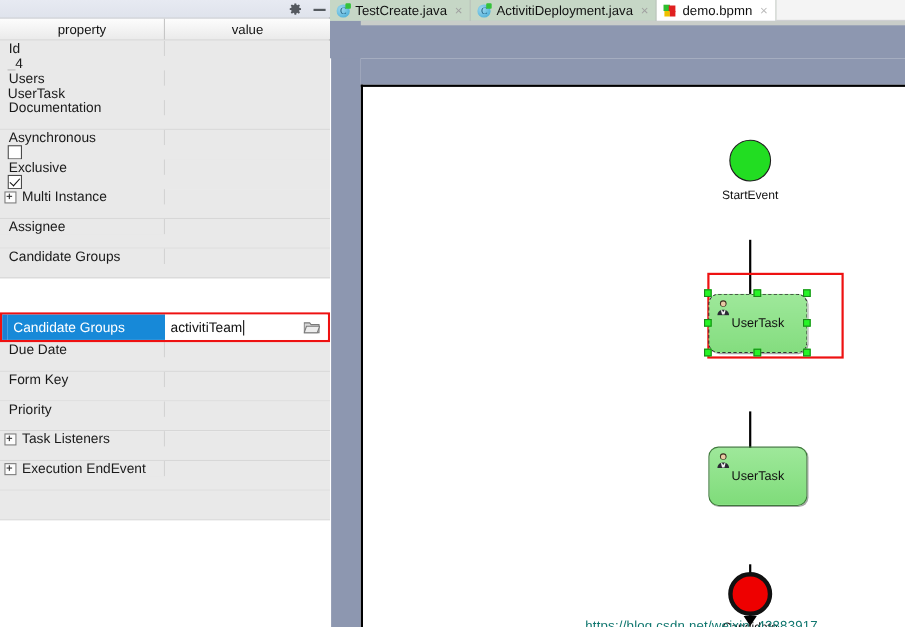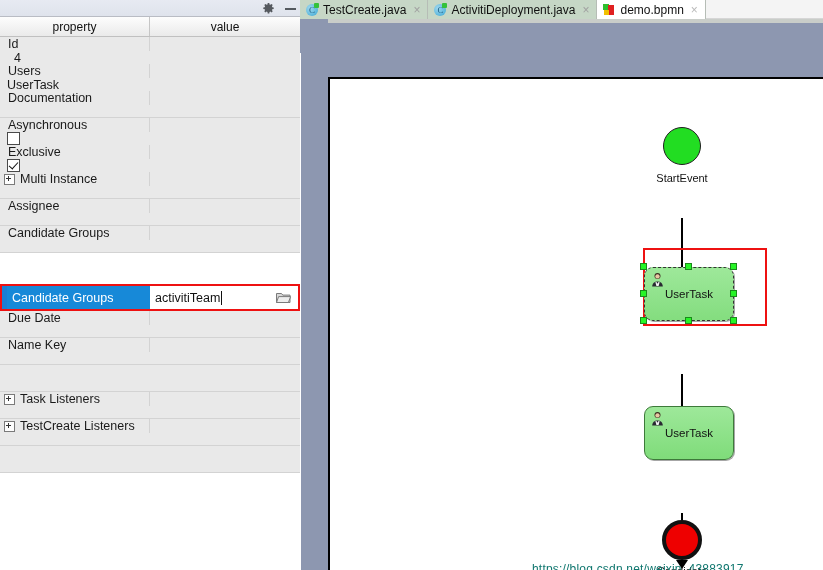--- a/index.html
+++ b/index.html
@@ -383,44 +383,47 @@
         <div class="prow">
           <div class="pname">
             <span>Due Date</span>
           </div>
           <div class="pval">
             <span></span>
           </div>
         </div>
         <div class="prow">
           <div class="pname">
-            <span>Name Key</span>
-          </div>
-          <div class="pval">
-            <span></span>
-          </div>
-        </div>
-        <div class="prow">
+            <span>Form Key</span>
+          </div>
+          <div class="pval">
+            <span></span>
+          </div>
+        </div>
+        <div class="prow">
+          <div class="pname">
+            <span>Priority</span>
+          </div>
           <div class="pval">
             <span></span>
           </div>
         </div>
         <div class="prow">
           <div class="pname">
             <span class="expander"></span>
             <span>Task Listeners</span>
           </div>
           <div class="pval">
             <span></span>
           </div>
         </div>
         <div class="prow">
           <div class="pname">
             <span class="expander"></span>
-            <span>TestCreate Listeners</span>
+            <span>Execution EndEvent</span>
           </div>
           <div class="pval">
             <span></span>
           </div>
         </div>
         <div class="prow">
           <div class="pval">
             <span></span>
           </div>
         </div>

